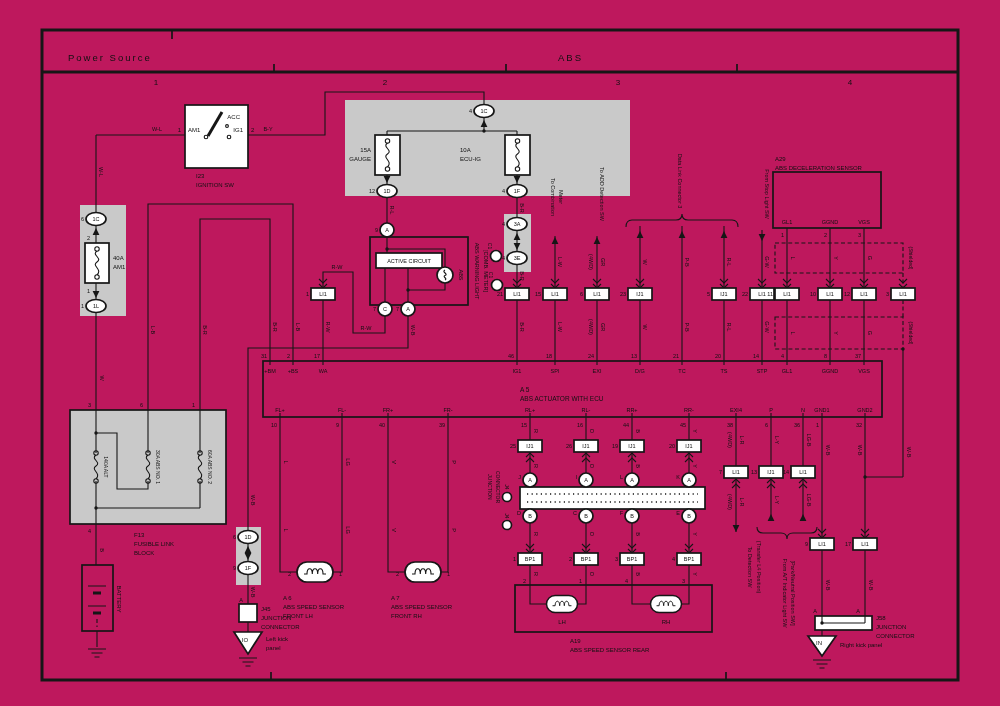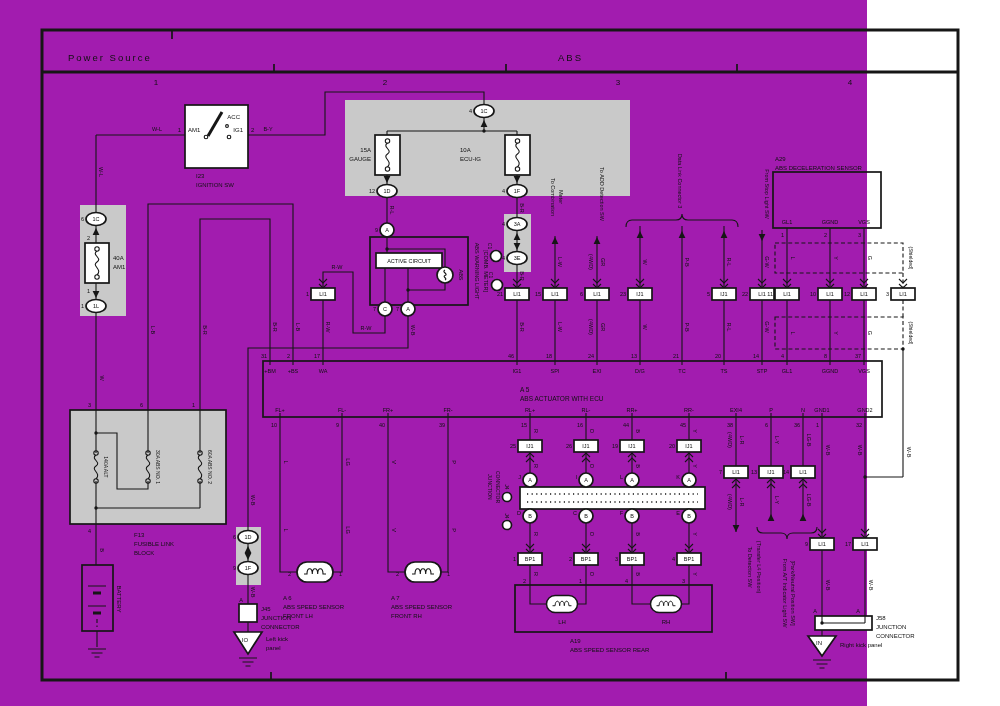--- a/index.html
+++ b/index.html
@@ -1,16 +1,16 @@
 <!DOCTYPE html>
 <html><head>
 <meta charset="utf-8">
 <style>
   html,body{margin:0;padding:0;background:#fff}
-  #page{position:relative;width:867px;height:706px;background:#a21caf;font-family:"Liberation Sans",sans-serif}
+  #page{position:relative;width:1000px;height:706px;background:#be185d;font-family:"Liberation Sans",sans-serif}
   svg{display:block}
   path,line,rect,circle,ellipse,polyline{stroke:#161616;stroke-width:1.1;fill:none}
   .fl{fill:#161616;stroke:none}
   .white{fill:#fff}
   .gray{fill:#c9c9c9;stroke:none}
   .w2{stroke-width:1.7}
   .w3{stroke-width:3}
   .dash{stroke-dasharray:4 2.6}
   .dots{stroke-dasharray:1.2 3.4;stroke-width:1.5}
   text{font-family:"Liberation Sans",sans-serif;font-size:5.5px;fill:#111;stroke:none}

